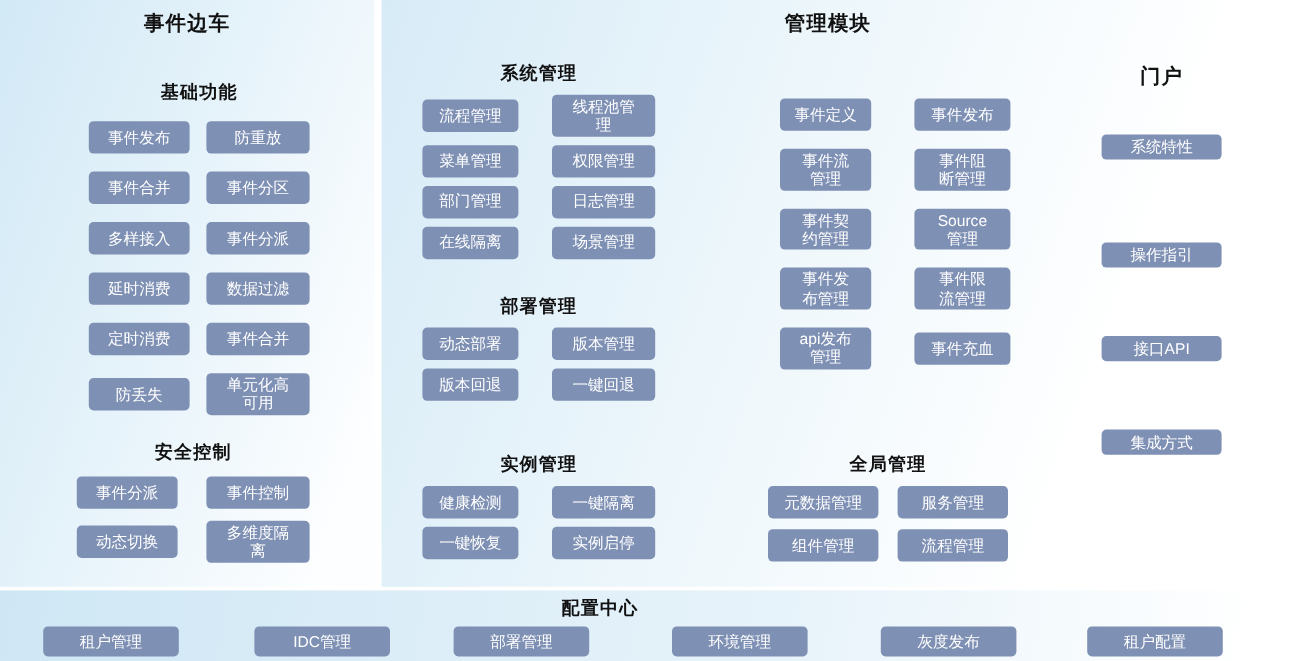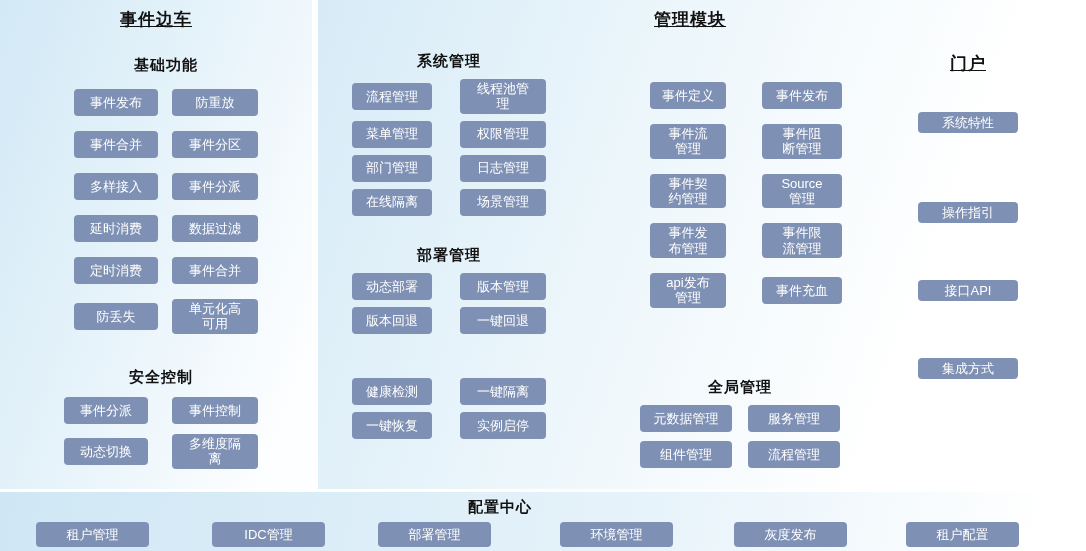--- a/index.html
+++ b/index.html
@@ -13,37 +13,37 @@
   }
   #panel-mid {
     left:318px; top:0; width:744px; height:489px;
     background:linear-gradient(110deg,#d7ebf7 0%,#ecf6fb 40%,#ffffff 78%);
   }
   #bar-bottom {
     left:0; top:492px; width:1086px; height:59px;
     background:linear-gradient(100deg,#cfe7f5 0%,#e7f3fa 60%,#ffffff 96%);
   }
 
-  .main-title { font-size:17px; font-weight:bold; color:#111; text-align:center; padding-top:8px; letter-spacing:1px;text-decoration:underline; }
+  .main-title { font-size:17px; font-weight:bold; color:#111; text-align:center; padding-top:8px; letter-spacing:1px; }
   .sec-title  { font-size:15px; font-weight:bold; color:#111; text-align:center; letter-spacing:1px; }
 
   .grp { position:absolute; }
   .grid { display:grid; justify-content:start; align-items:center; }
 
   .btn {
     background:#7e90b4; color:#ffffff;
     font-size:13px; line-height:1.18; text-align:center;
     display:flex; align-items:center; justify-content:center;
     border-radius:4px; padding:2px 4px; min-height:27px;
     white-space:pre-line; cursor:pointer;
   }
 
   
   #grp-basic    { left:74px; top:56px; }
-  #grp-basic .sec-title { margin-bottom:14px; }
+  #grp-basic .sec-title { margin-bottom:14px;margin-top:12px; }
   #grid-basic   { grid-template-columns:84px 86px; gap:15px 14px; }
   #grp-security { left:64px; top:368px; }
   #grp-security .sec-title { margin-bottom:10px; }
   #grid-security{ grid-template-columns:84px 86px; gap:10px 24px; }
 
   
   #grp-system   { left:34px; top:52px; }
   #grp-deploy   { left:34px; top:246px; }
   #grp-instance { left:34px; top:378px; }
   #grp-system .sec-title, #grp-deploy .sec-title, #grp-instance .sec-title,
@@ -129,20 +129,21 @@
     <div class="sec-title">部署管理</div>
     <div class="grid" id="grid-deploy">
       <div class="btn">动态部署</div>
       <div class="btn">版本管理</div>
       <div class="btn">版本回退</div>
       <div class="btn">一键回退</div>
     </div>
   </div>
 
   <div class="grp" id="grp-instance">
+    <div class="sec-title">实例管理</div>
     <div class="grid" id="grid-instance">
       <div class="btn">健康检测</div>
       <div class="btn">一键隔离</div>
       <div class="btn">一键恢复</div>
       <div class="btn">实例启停</div>
     </div>
   </div>
 
   <div class="grp" id="grp-event">
     <div class="grid" id="grid-event">

